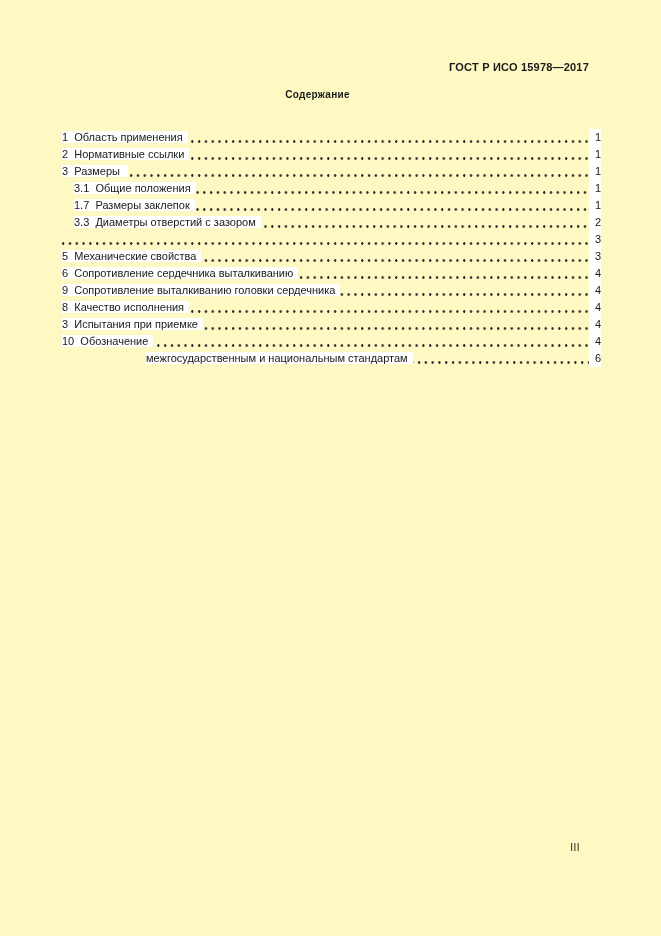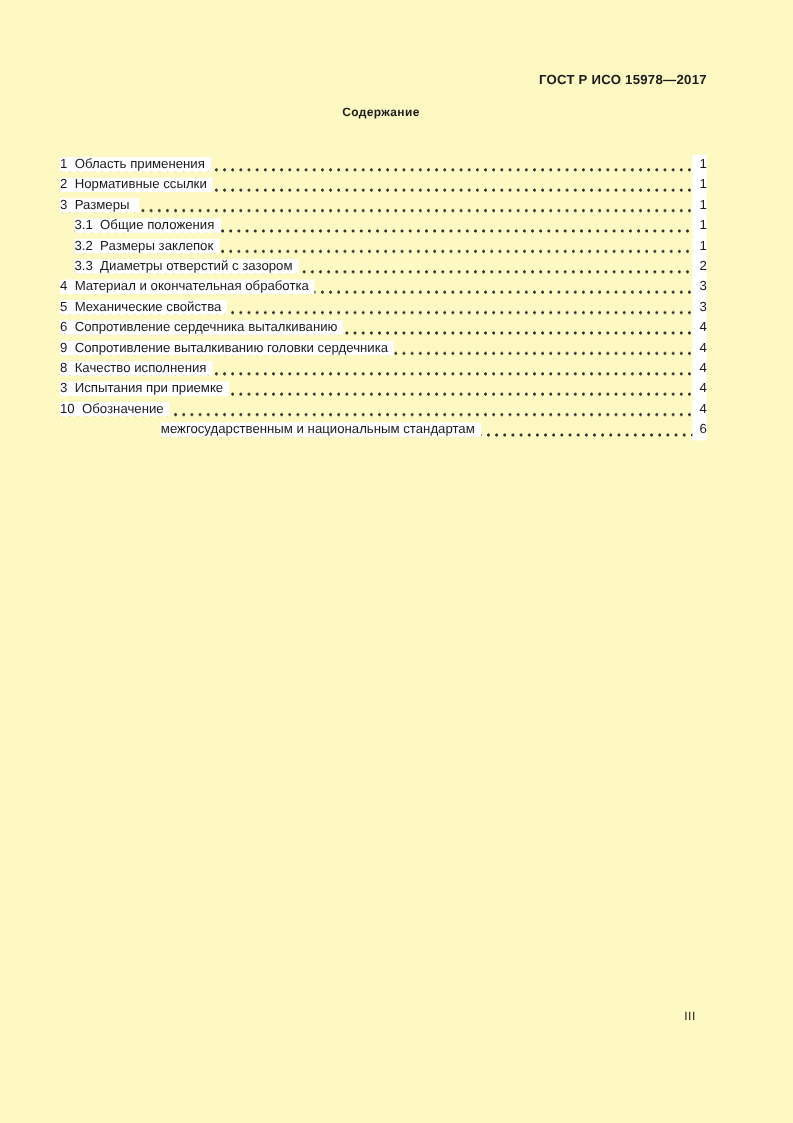--- a/index.html
+++ b/index.html
@@ -17,21 +17,21 @@
     position: absolute; top: 61px; left: 46px; width: 543px;
     text-align: right; font-size: 11px; font-weight: bold;
     letter-spacing: 0.2px; white-space: pre;
   }
   .doc-title {
     position: absolute; top: 89px; left: 46px; width: 543px;
     margin: 0; text-align: center;
     font-size: 10px; font-weight: bold; letter-spacing: 0.3px;
   }
 
-  .toc { position: absolute; top: 129px; left: 46px; width: 543px; font-size: 11px; }
+  .toc { position: absolute; top: 129px; left: 58px; width: 543px; font-size: 11px; }
   .toc-line { position: relative; height: 17px; line-height: 17px; }
   
   .leader-line::before {
     content: ""; position: absolute; left: 0; right: 2px; bottom: 3px; height: 3px;
     background-image: radial-gradient(circle at 1.2px 1.5px, #2b2b2b 1.05px, rgba(0,0,0,0) 1.4px);
     background-size: 6.8px 3px; background-repeat: repeat-x;
   }
   .toc-text { position: relative; background: #fff; padding-right: 5px; white-space: pre; }
   .pg { position: absolute; right: 0; top: 0; background: #fff; padding-left: 6px; line-height: 17px; }
 
@@ -79,37 +79,36 @@
   <div class="toc-entry sub">
     <div class="toc-line leader-line first-line">
       <span class="toc-text first-text">3.1  Общие положения</span>
       <span class="pg first-pg">1</span>
     </div>
 
   </div>
 
   <div class="toc-entry sub">
     <div class="toc-line leader-line first-line">
-      <span class="toc-text first-text">3.2  Размеры заклепок</span>
+      <span class="toc-text first-text">1.7  Размеры заклепок</span>
       <span class="pg first-pg">1</span>
     </div>
 
   </div>
 
   <div class="toc-entry sub">
     <div class="toc-line leader-line first-line">
       <span class="toc-text first-text">3.3  Диаметры отверстий с зазором</span>
       <span class="pg first-pg">2</span>
     </div>
 
   </div>
 
   <div class="toc-entry item">
     <div class="toc-line leader-line first-line">
-      <span class="toc-text first-text">4  Материал и окончательная обработка</span>
       <span class="pg first-pg">3</span>
     </div>
 
   </div>
 
   <div class="toc-entry item">
     <div class="toc-line leader-line first-line">
       <span class="toc-text first-text">5  Механические свойства</span>
       <span class="pg first-pg">3</span>
     </div>

